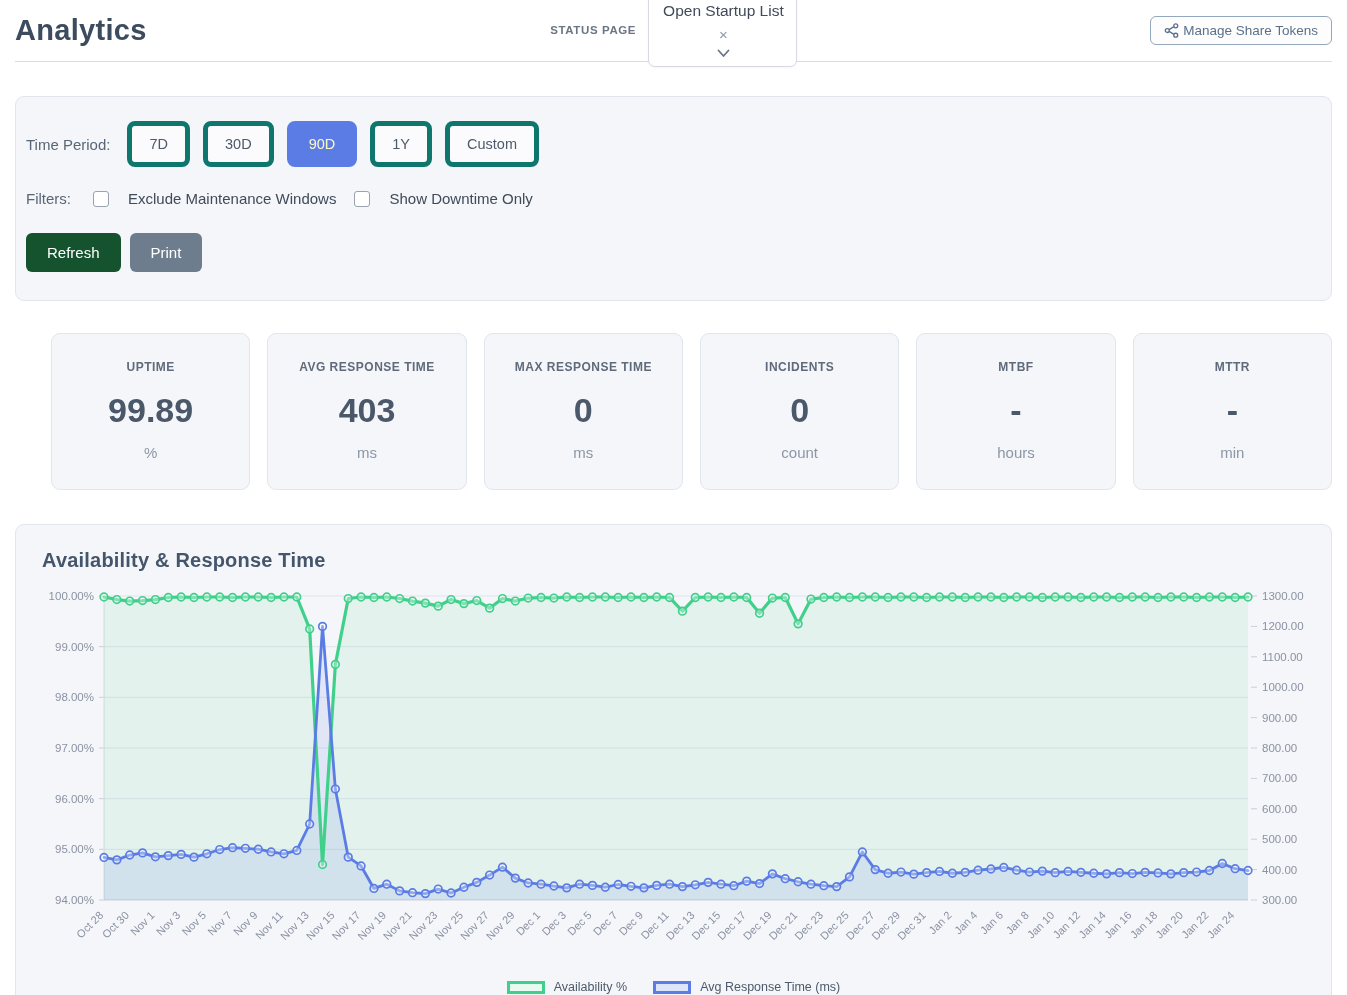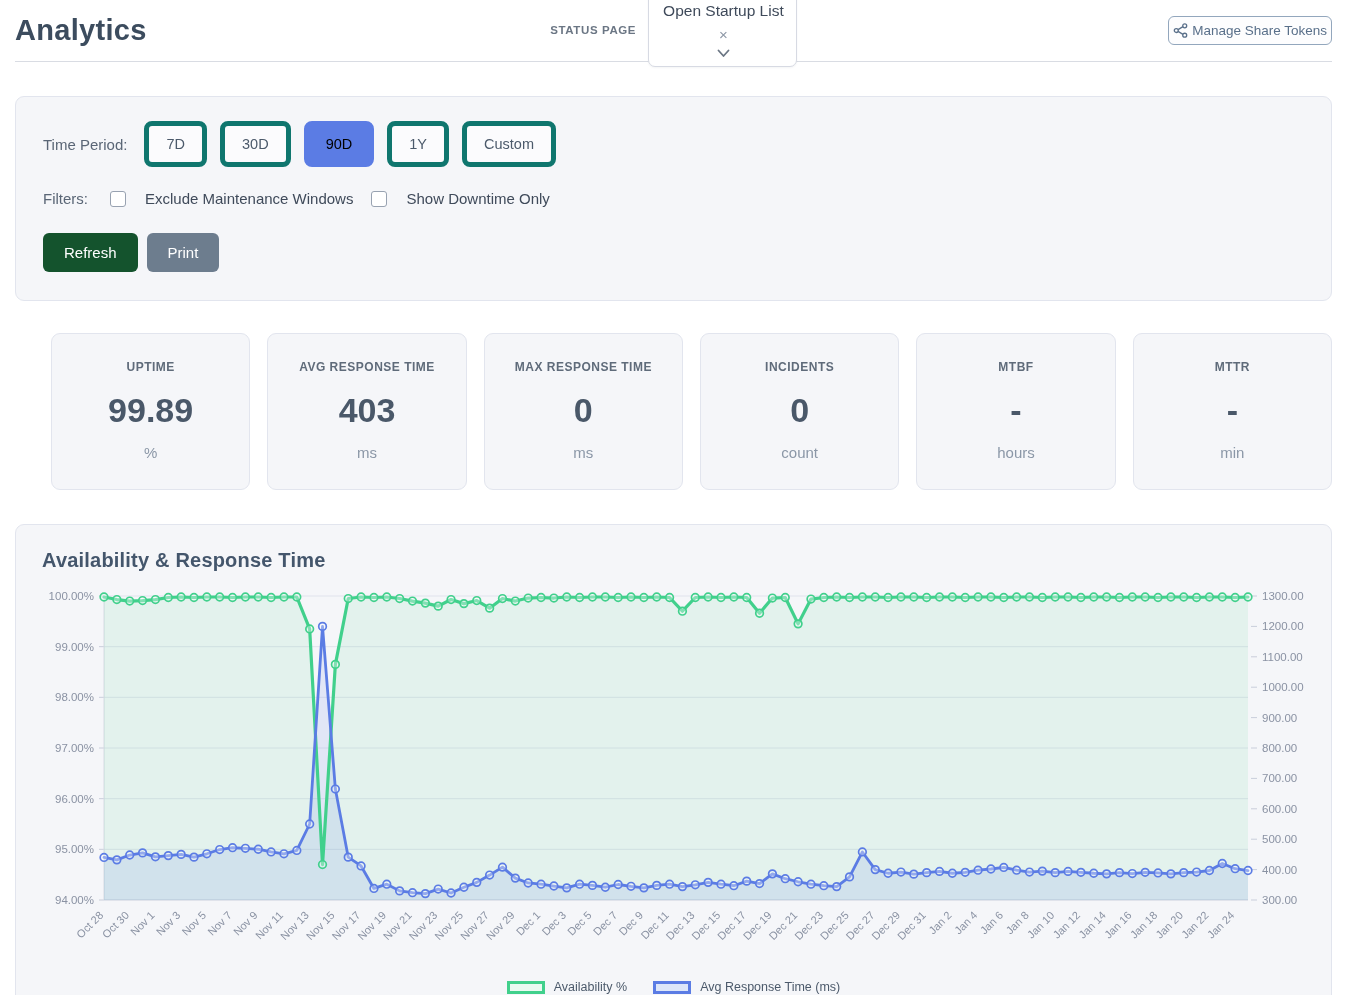--- a/index.html
+++ b/index.html
@@ -13,32 +13,32 @@
   .page-title { font-size: 29px; font-weight: 700; color: #3c4c5e; letter-spacing: 0.3px; }
   .h-center { display: flex; align-items: center; gap: 12px; }
   .status-label { font-size: 11.5px; font-weight: 600; letter-spacing: 0.6px; color: #6b7684; }
   .select-box { display: flex; align-items: center; gap: 7px; background: #fff;
     border: 1px solid #d7dae3; border-radius: 7px; padding: 8px 12px 8px 14px;
     box-shadow: 0 1px 2px rgba(40,50,70,.05); cursor: pointer; flex-direction: column; }
   .select-box .val { font-size: 15.5px; color: #3f4a5a; }
   .select-box .clear { color: #8d97a6; font-size: 15px; line-height: 1; }
   .h-right { flex: 1; display: flex; justify-content: flex-end; }
   .ghost-btn { display: flex; align-items: center; gap: 4px; background: #fdfdfe;
-    border: 1px solid #93a7bd; border-radius: 6px; padding: 6px 4px;
+    border: 1px solid #93a7bd; border-radius: 6px; padding: 6px 13px;
     font-size: 13.5px; color: #5a708a; cursor: pointer; font-family: inherit; }
   .divider { border: none; border-top: 1px solid #d9dce3; margin-top: 9px; }
 
   
   .panel { background: #f5f6f9; border: 1px solid #e2e5ee; border-radius: 9px; }
-  .filter-panel { margin-top: 34px; padding: 24px 25px 28px 27px; }
+  .filter-panel { margin-top: 34px; padding: 24px 25px 28px 10px; }
   .frow { display: flex; align-items: center; gap: 13px; }
   .frow-label { font-size: 15px; color: #5a6676; margin-right: 4px; }
   .tp-btn { background: #fbfbfd; border: 5px solid #0f766e; border-radius: 8px;
     padding: 10px 17px; font-size: 14.5px; color: #4c5a6b; cursor: pointer; font-family: inherit; }
-  .tp-btn.active { background: #5b7ce4; border-color: #5b7ce4; color: #000000; text-align: center; }
+  .tp-btn.active { background: #5b7ce4; border-color: #5b7ce4; color: #fef9c3; text-align: center; }
   .filters-row { margin-top: 23px; gap: 18px; }
   .check { display: flex; align-items: center; gap: 19px; cursor: pointer; }
   .box { width: 16px; height: 16px; background: #fff; border: 1.5px solid #98a2b1; border-radius: 3px; }
   .check span.lbl { font-size: 15px; color: #3f4a5a; }
   .btn-row { margin-top: 26px; gap: 9px; }
   .btn { border: none; border-radius: 6px; padding: 11px 21px; font-size: 15px;
     color: #fff; cursor: pointer; font-family: inherit; }
   .btn.primary { background: #14532d; }
   .btn.secondary { background: #6d7d8e; }
 

